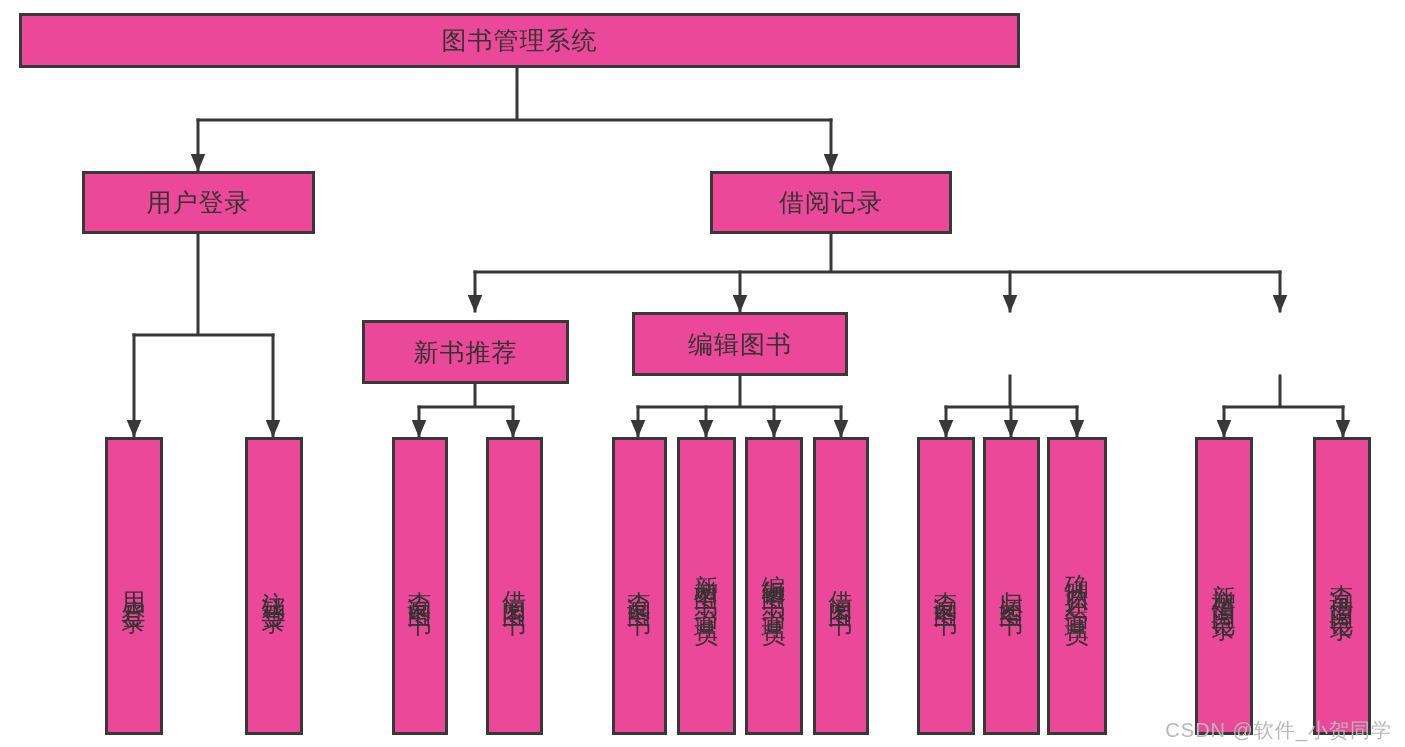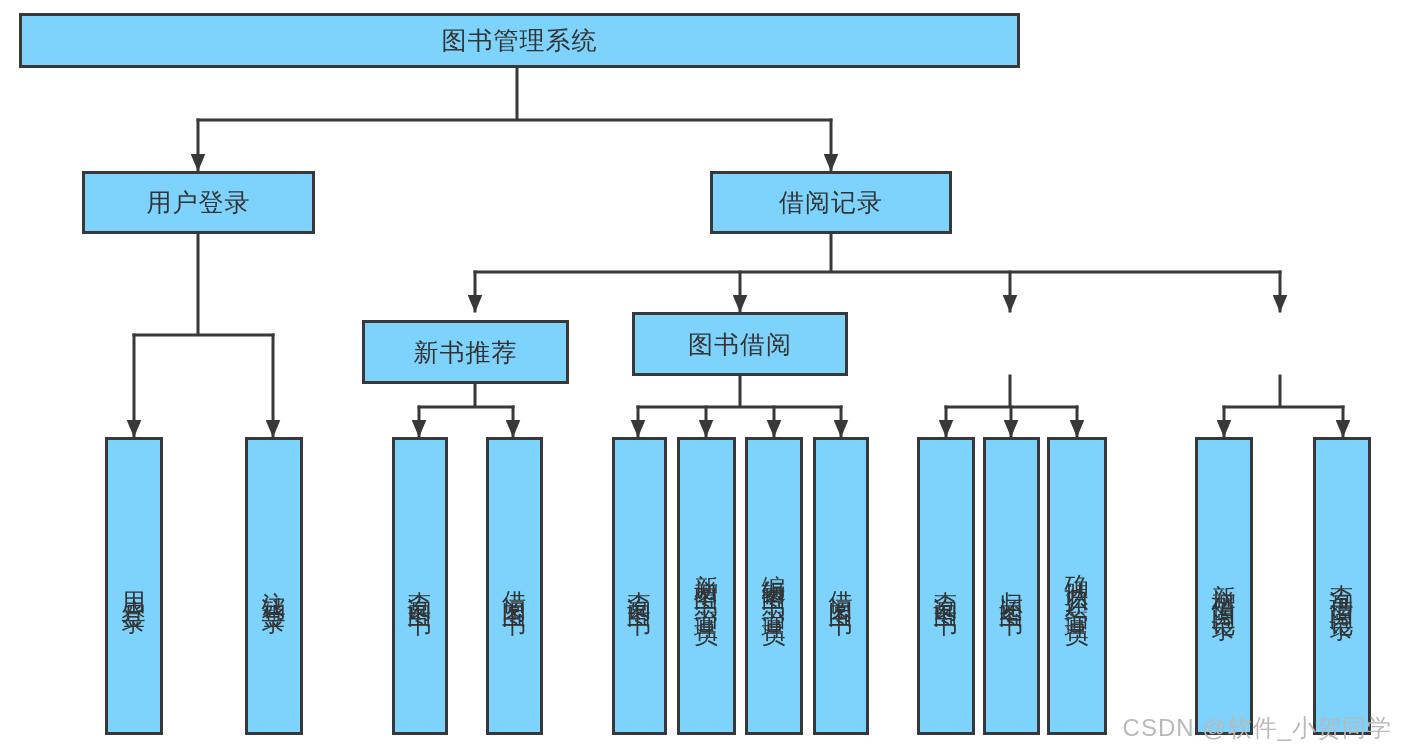--- a/index.html
+++ b/index.html
@@ -21,21 +21,21 @@
     left: 0;
     top: 0;
     width: 1405px;
     height: 747px;
     z-index: 1;
   }
   .box {
     position: absolute;
     box-sizing: border-box;
     border: 3px solid #383838;
-    background: #7dd3fc;
+    background: #ec4899;
     display: flex;
     align-items: center;
     justify-content: center;
     z-index: 2;
     text-align: center;
   }
   .hbox .label {
     font-size: 25px;
     letter-spacing: 1px;
     white-space: nowrap;
@@ -45,21 +45,21 @@
     text-orientation: mixed;
     font-size: 24px;
     line-height: 1.05;
     letter-spacing: 7px;
     white-space: nowrap;
   }
   .watermark {
     position: absolute;
     right: 13px;
     bottom: 3px;
-    font-size: 24px;
+    font-size: 20px;
     letter-spacing: 1px;
     color: #b9b9b9;
     z-index: 5;
     white-space: nowrap;
   }
 </style>
 </head>
 <body>
 
 <div class="canvas">
@@ -115,21 +115,21 @@
     <span class="label">用户登录</span>
   </div>
   <div class="box hbox" style="left:710px; top:171px; width:242px; height:63px;">
     <span class="label">借阅记录</span>
   </div>
 
   <div class="box hbox" style="left:362px; top:320px; width:207px; height:64px;">
     <span class="label">新书推荐</span>
   </div>
   <div class="box hbox" style="left:632px; top:312px; width:216px; height:64px;">
-    <span class="label">图书借阅</span>
+    <span class="label">编辑图书</span>
   </div>
 
   <div class="box vbox" style="left:105px; top:437px; width:58px; height:298px;">
     <span class="vtext">用户登录</span>
   </div>
   <div class="box vbox" style="left:245px; top:437px; width:58px; height:298px;">
     <span class="vtext">注销登录</span>
   </div>
 
   <div class="box vbox" style="left:392px; top:437px; width:56px; height:298px;">

